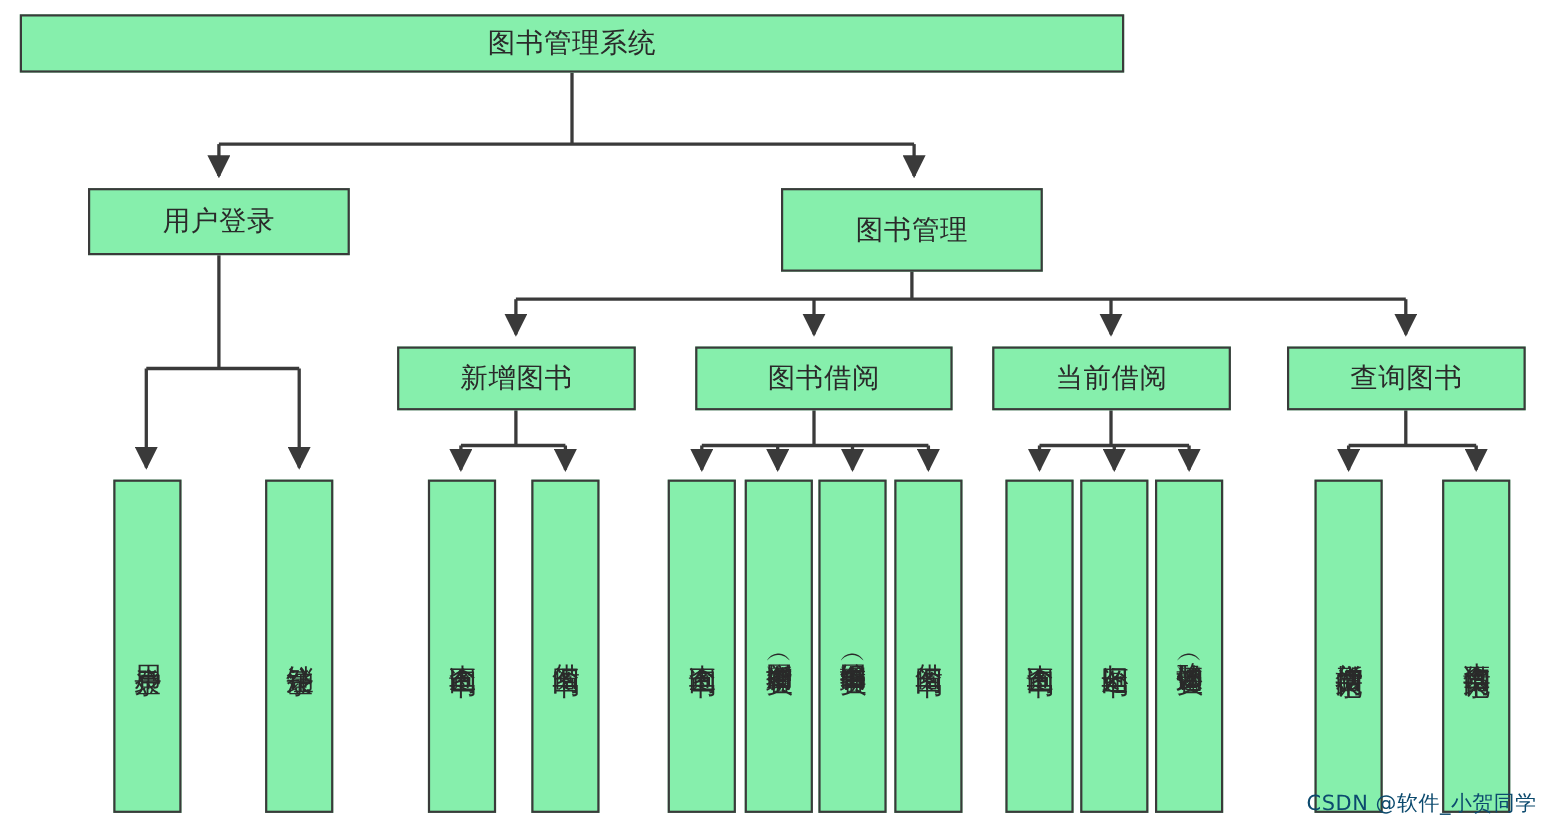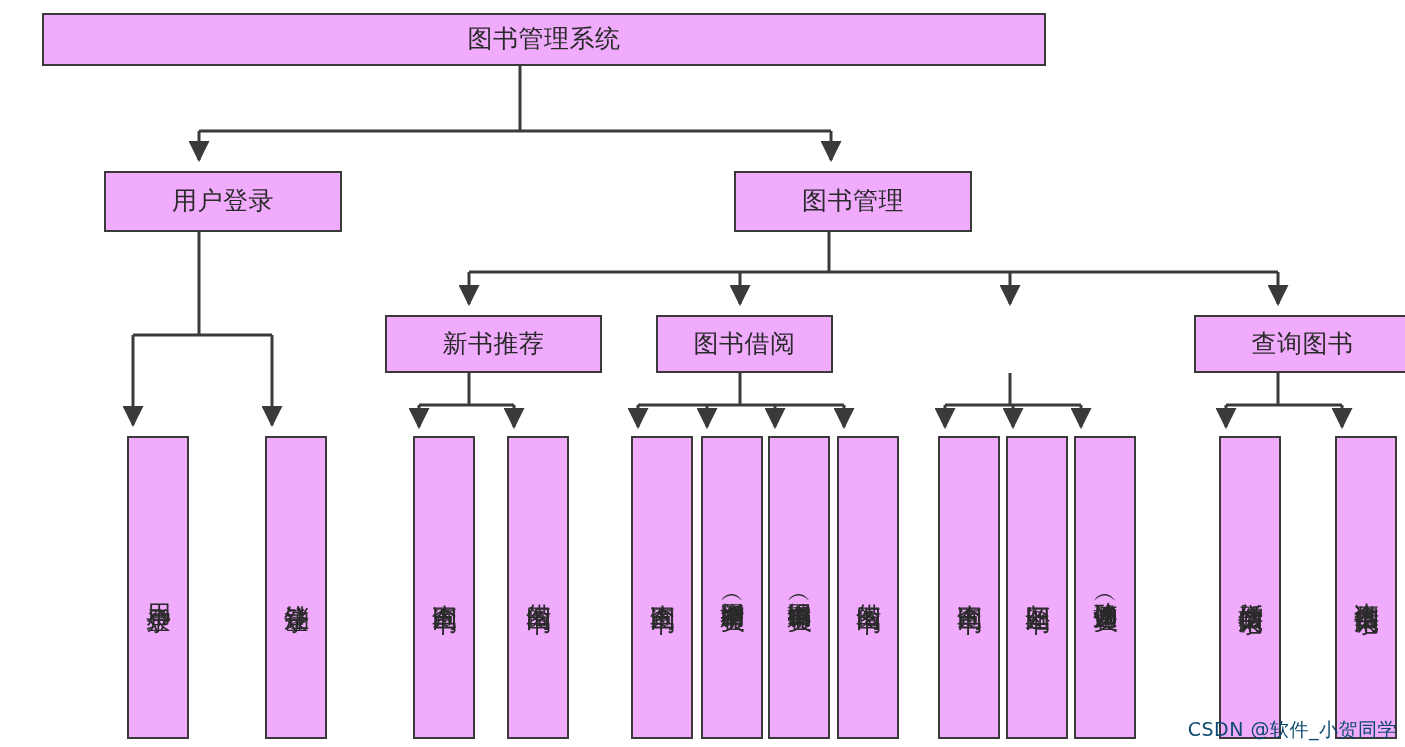--- a/index.html
+++ b/index.html
@@ -22,27 +22,26 @@
     position: absolute;
     left: 0;
     top: 0;
     width: 1405px;
     height: 747px;
     pointer-events: none;
   }
   .node {
     position: absolute;
     box-sizing: border-box;
-    background: #f0abfc;
+    background: #86efac;
     border: 2.5px solid #3a3a3a;
     display: flex;
     align-items: center;
     justify-content: center;
     z-index: 2;
-    margin-left: 24px;
   }
   .node-label {
     color: #2a2a2a;
     line-height: 1.15;
     text-align: center;
     white-space: nowrap;
   }
   
   .node.horiz .node-label {
     font-size: 25px;
@@ -136,29 +135,32 @@
     </g>
   </svg>
 
   <div class="node root horiz" style="left:18px; top:13px; width:1004px; height:53px;">
     <span class="node-label">图书管理系统</span>
   </div>
 
   <div class="node horiz" style="left:80px; top:171px; width:238px; height:61px;">
     <span class="node-label">用户登录</span>
   </div>
-  <div class="node horiz" style="left:710px; top:171px; width:238px; height:61px;">
+  <div class="node horiz" style="left:710px; top:171px; width:238px; height:76px;">
     <span class="node-label">图书管理</span>
   </div>
 
   <div class="node horiz" style="left:361px; top:315px; width:217px; height:58px;">
-    <span class="node-label">新书推荐</span>
-  </div>
-  <div class="node horiz" style="left:632px; top:315px; width:177px; height:58px;">
+    <span class="node-label">新增图书</span>
+  </div>
+  <div class="node horiz" style="left:632px; top:315px; width:234px; height:58px;">
     <span class="node-label">图书借阅</span>
+  </div>
+  <div class="node horiz" style="left:902px; top:315px; width:217px; height:58px;">
+    <span class="node-label">当前借阅</span>
   </div>
   <div class="node horiz" style="left:1170px; top:315px; width:217px; height:58px;">
     <span class="node-label">查询图书</span>
   </div>
 
   <div class="node vert" style="left:103px; top:436px; width:62px; height:303px;">
     <span class="node-label">用户登录</span>
   </div>
   <div class="node vert" style="left:241px; top:436px; width:62px; height:303px;">
     <span class="node-label">注销登录</span>

